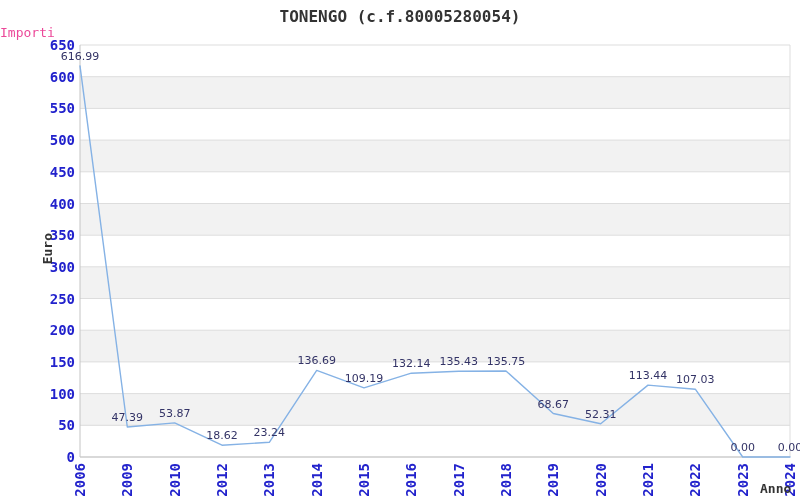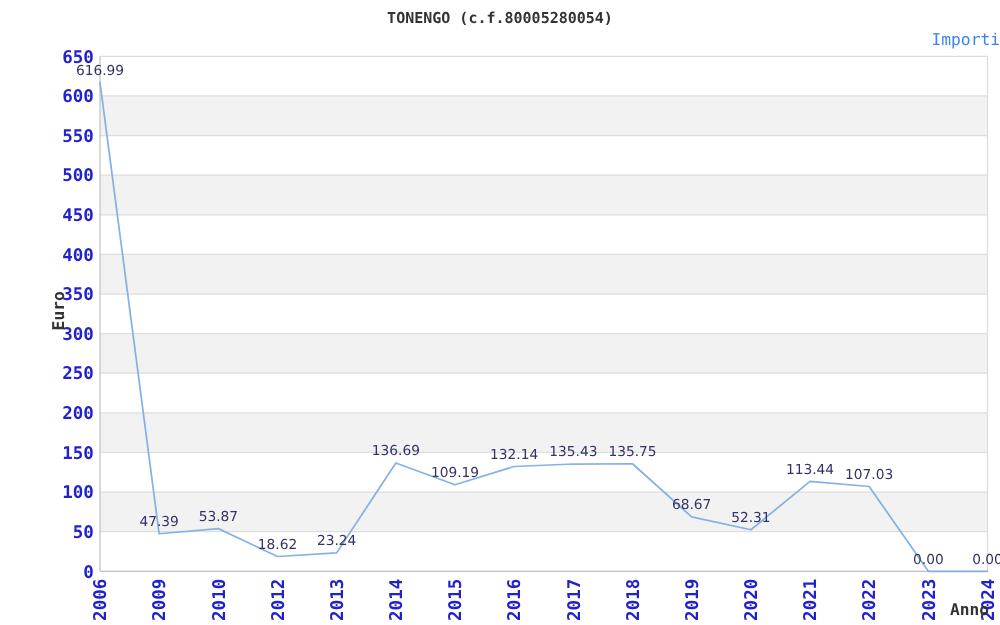--- a/index.html
+++ b/index.html
@@ -17,35 +17,35 @@
     height: 500px;
     background: #ffffff;
   }
   .chart-title {
     position: absolute;
     top: 7px;
     left: 0;
     width: 100%;
     text-align: center;
     font-family: "DejaVu Sans Mono", monospace;
-    font-size: 12px;
+    font-size: 16px;
     font-weight: bold;
     color: #333333;
     letter-spacing: 0px;
   }
   .chart-subtitle {
     position: absolute;
     top: 25px;
     left: 0;
     width: 100%;
-    text-align: right;
+    text-align: left;
     font-family: "DejaVu Sans Mono", monospace;
     font-size: 13px;
     font-weight: normal;
-    color: #3b82f6;
+    color: #ec4899;
   }
   .ylabel {
     position: absolute;
     left: 40px;
     top: 233px;
     writing-mode: vertical-rl;
     transform: rotate(180deg);
     font-family: "DejaVu Sans Mono", monospace;
     font-size: 13px;
     font-weight: bold;

